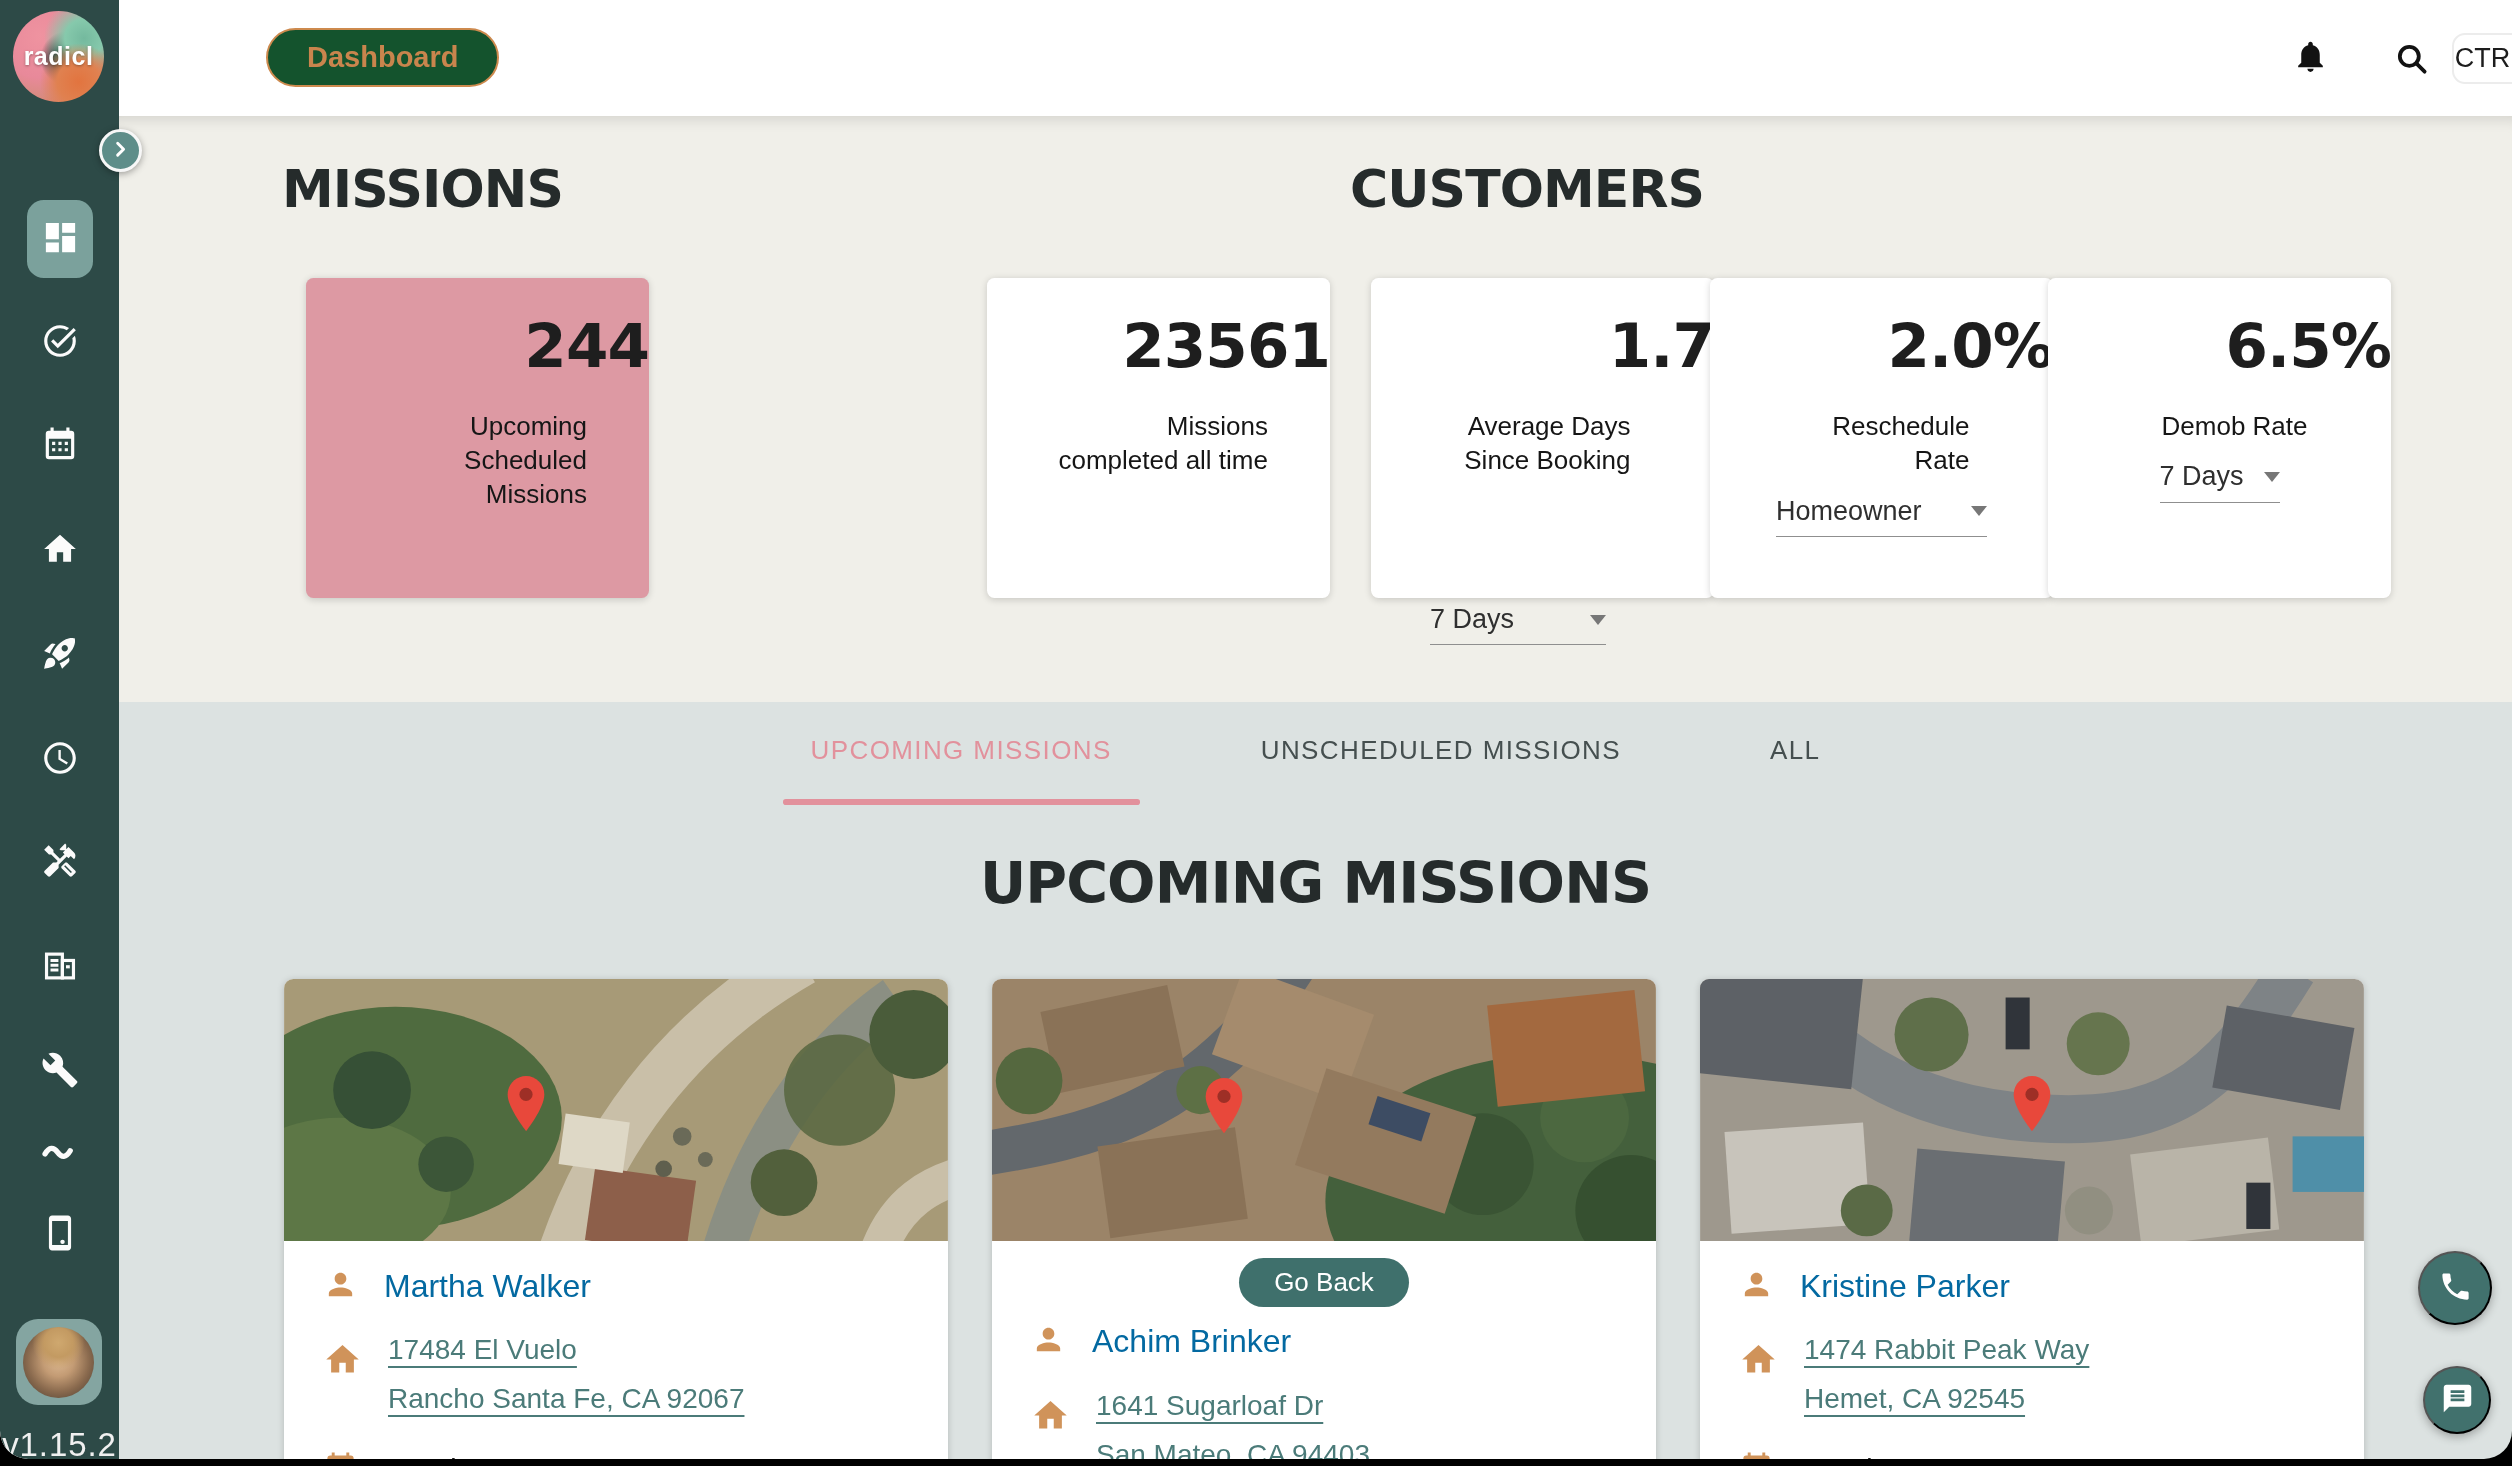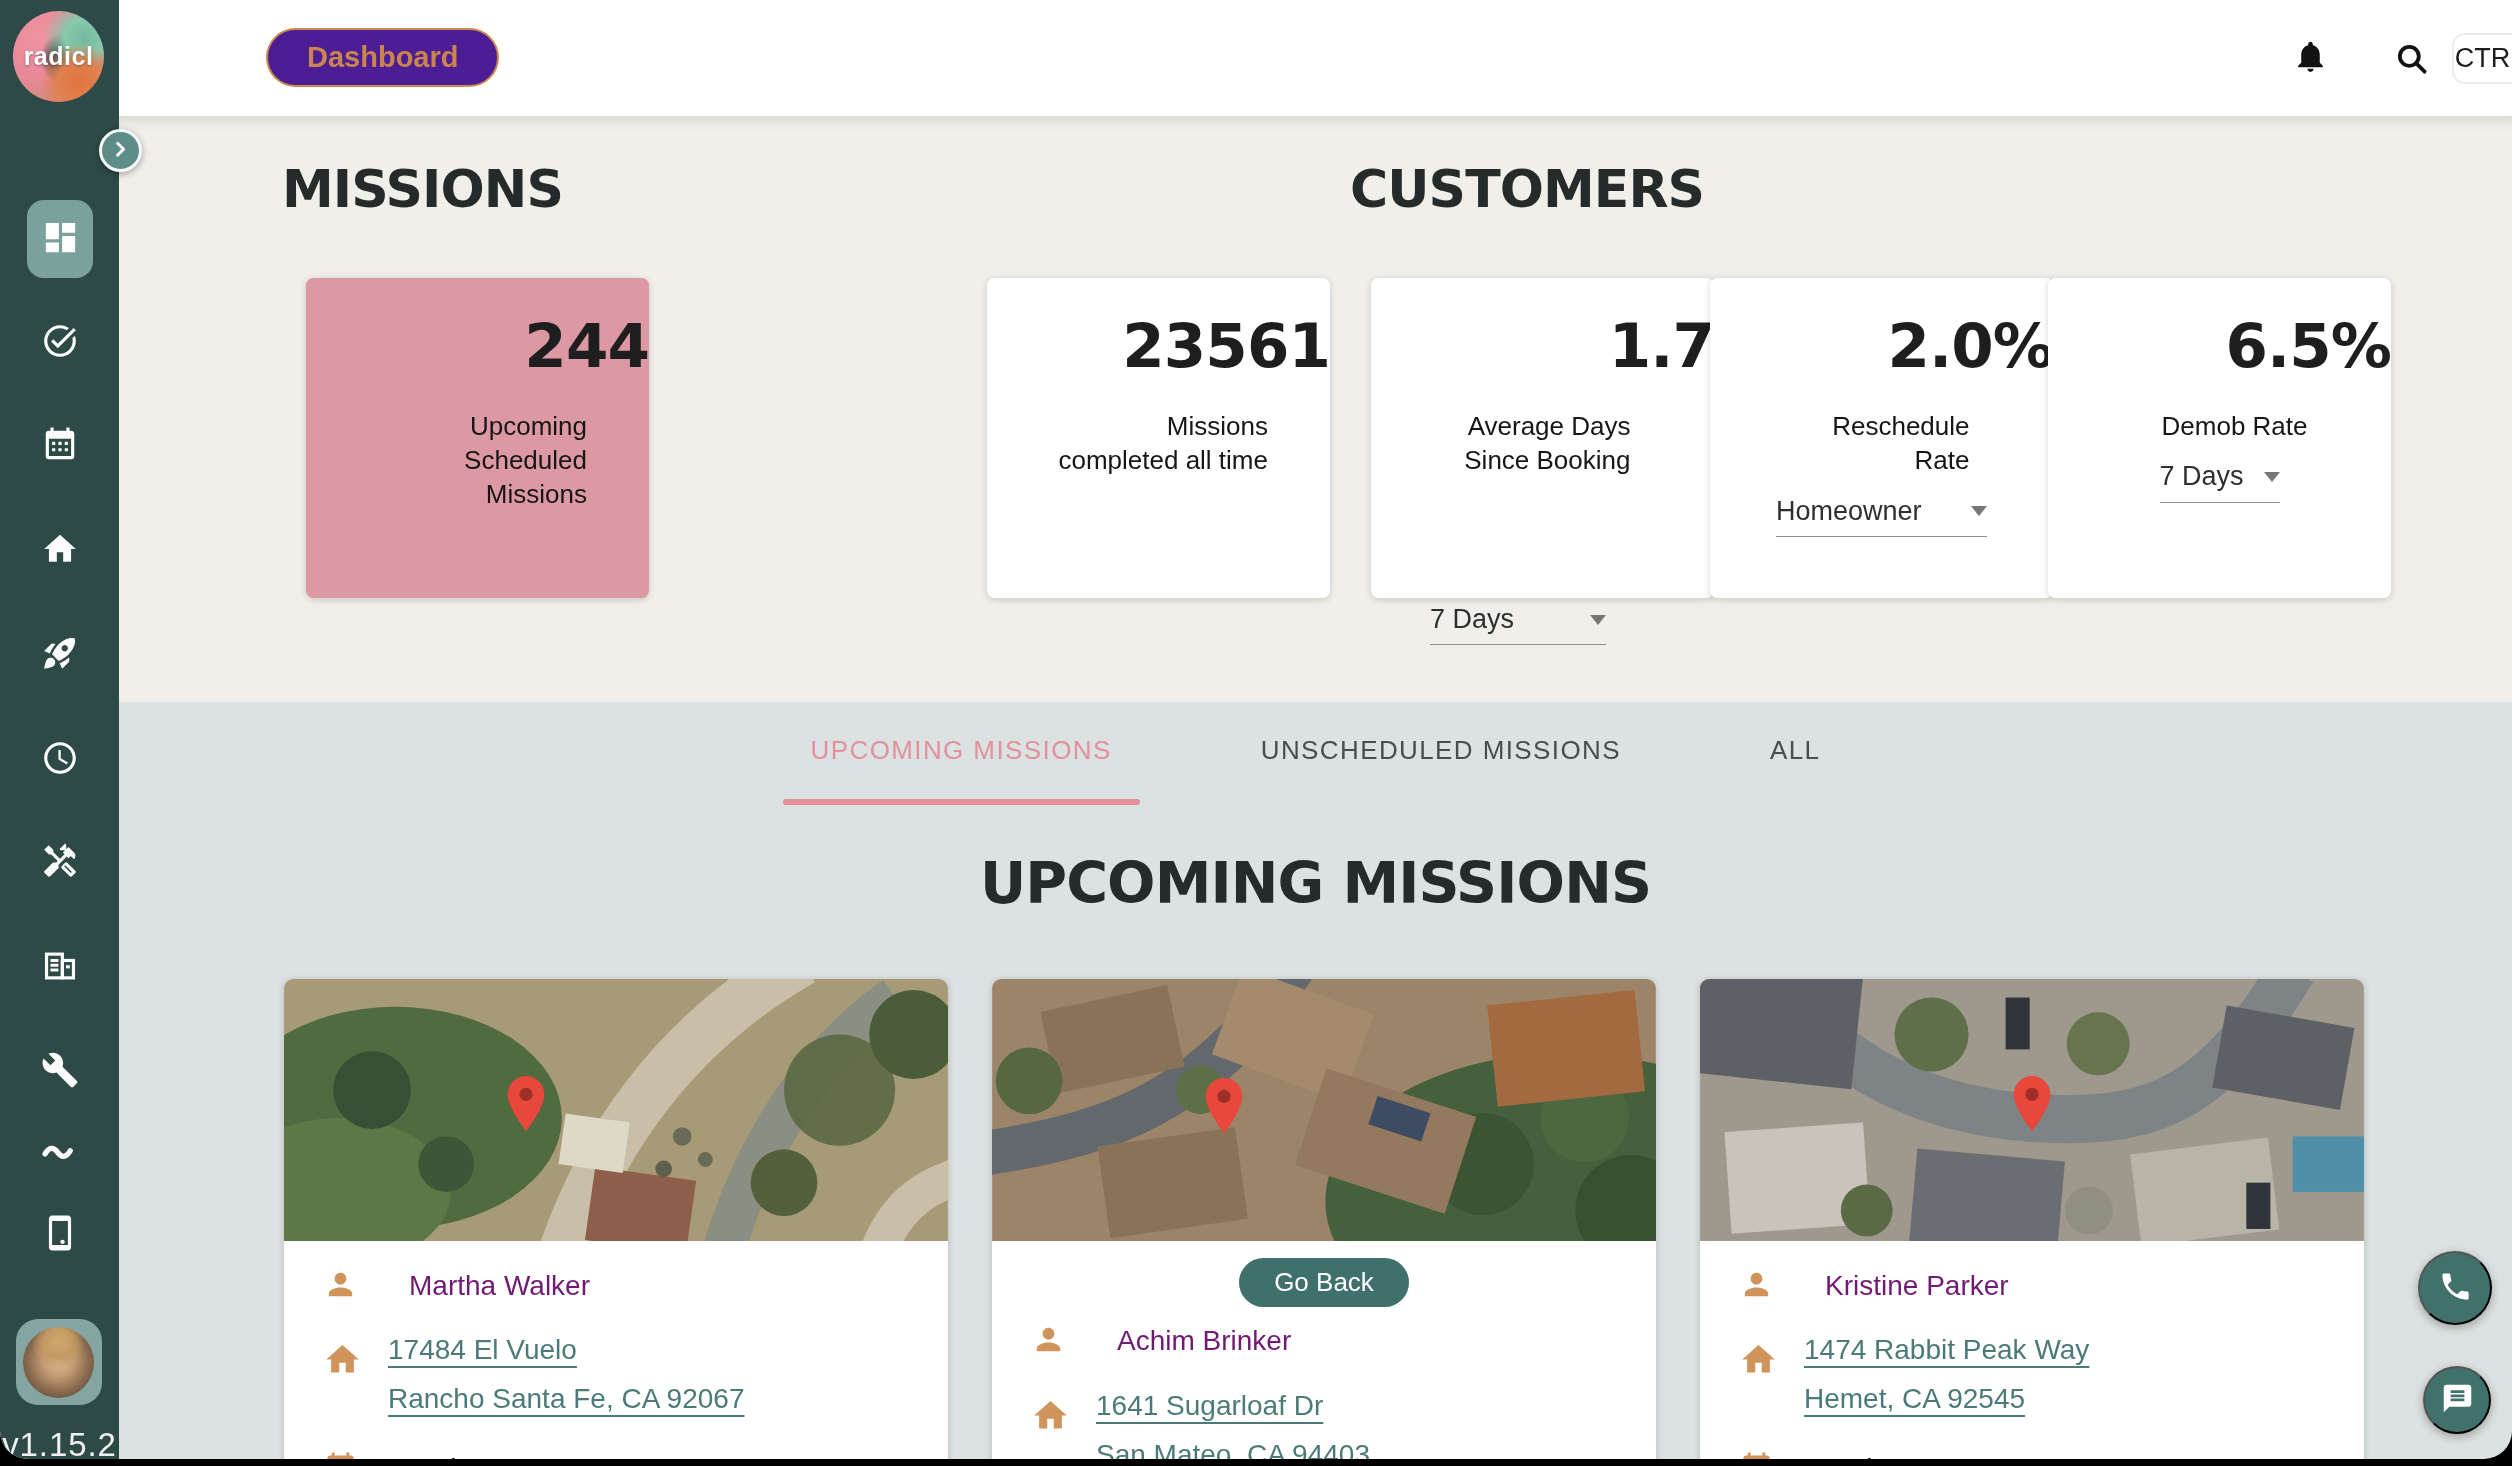--- a/index.html
+++ b/index.html
@@ -28,21 +28,21 @@
           display:flex; align-items:center; justify-content:center; }
   .avatar-photo { width:71px; height:71px; border-radius:50%;
           background:
             radial-gradient(circle at 50% 22%, #cfa86f 0%, #c39a62 22%, rgba(195,154,98,0) 40%),
             radial-gradient(circle at 50% 48%, #dcb891 0%, #c39b74 30%, #8a6a4e 60%, #41362c 100%); }
   .version { position:absolute; left:0; top:1426px; width:119px; text-align:center; color:#f0f0f0; font-size:33px; letter-spacing:0.9px; }
 
   
   .topbar { position:absolute; left:119px; top:0; width:2393px; height:116px; background:#fff; z-index:20; }
   .dashboard-btn { position:absolute; left:147px; top:28px; height:59px; padding:0 39px; border:2.8px solid #cd8a4e; border-radius:30px;
-          background:#4c1d95; color:#c9854d; font-size:29px; font-weight:bold; display:flex; align-items:center; }
+          background:#14532d; color:#c9854d; font-size:29px; font-weight:bold; display:flex; align-items:center; }
   .bell { position:absolute; left:2173px; top:38px; width:37px; height:37px; color:#121212; }
   .search { position:absolute; left:2275px; top:41px; width:35px; height:35px; color:#121212; }
   .keycap { position:absolute; top:33px; height:51px; border:2.8px solid #ececec; border-radius:13px; background:#fff;
           display:flex; align-items:center; justify-content:center; font-size:27px; color:#1d1d1d; }
   .key-ctrl { left:2333px; width:76px; }
 
   
   .main-bg { position:absolute; left:119px; top:116px; width:2393px; height:586px; background:#f0efe9;
           box-shadow:inset 0 15px 15px -13px rgba(0,0,0,.14); }
   .section-h { position:absolute; font-size:52px; font-weight:bold; letter-spacing:-0.9px; color:#252b2b; font-family:"DejaVu Sans",sans-serif; }
@@ -71,21 +71,21 @@
           letter-spacing:-0.9px; color:#252b2b; font-family:"DejaVu Sans",sans-serif; }
 
   .mission-card { position:absolute; top:979px; width:664px; background:#fff; border-radius:9.3px; box-shadow:0 1.9px 7.4px rgba(0,0,0,.18); }
   .card-1 { left:284px; } .card-2 { left:992px; } .card-3 { left:1700px; }
   .map { position:relative; width:664px; height:262px; border-radius:9.3px 9.3px 0 0; overflow:hidden; }
   .map svg.terrain { display:block; }
   .pin { position:absolute; width:44px; height:59px; transform:translate(-50%,-88%); }
   .details { padding:0 39px 28px 39px; }
   .row { display:flex; align-items:center; gap:26px; }
   .row-name { margin-top:26px; }
-  .name { font-size:28px; color:#701a75;margin-left:25px; }
+  .name { font-size:32px; color:#0369a1; }
   .row-addr { margin-top:20.4px; align-items:flex-start; }
   .addr a, .addr { font-size:28px; color:#4b7b79; line-height:1.75; }
   .addr div { text-decoration:underline; text-underline-offset:6.5px; text-decoration-thickness:1.9px; }
   .row-date { margin-top:28px; }
   .date { font-size:29px; color:#1f1f1f; }
   .goback { margin:16.7px auto 0; width:fit-content; padding:9.3px 35px; background:#3f706c; color:#fff; font-size:26px; border-radius:25px; }
   .ic-orange { color:#d0935a; flex-shrink:0; }
 
   
   .fab { position:absolute; border-radius:50%; background:#41716d; display:flex; align-items:center; justify-content:center;

